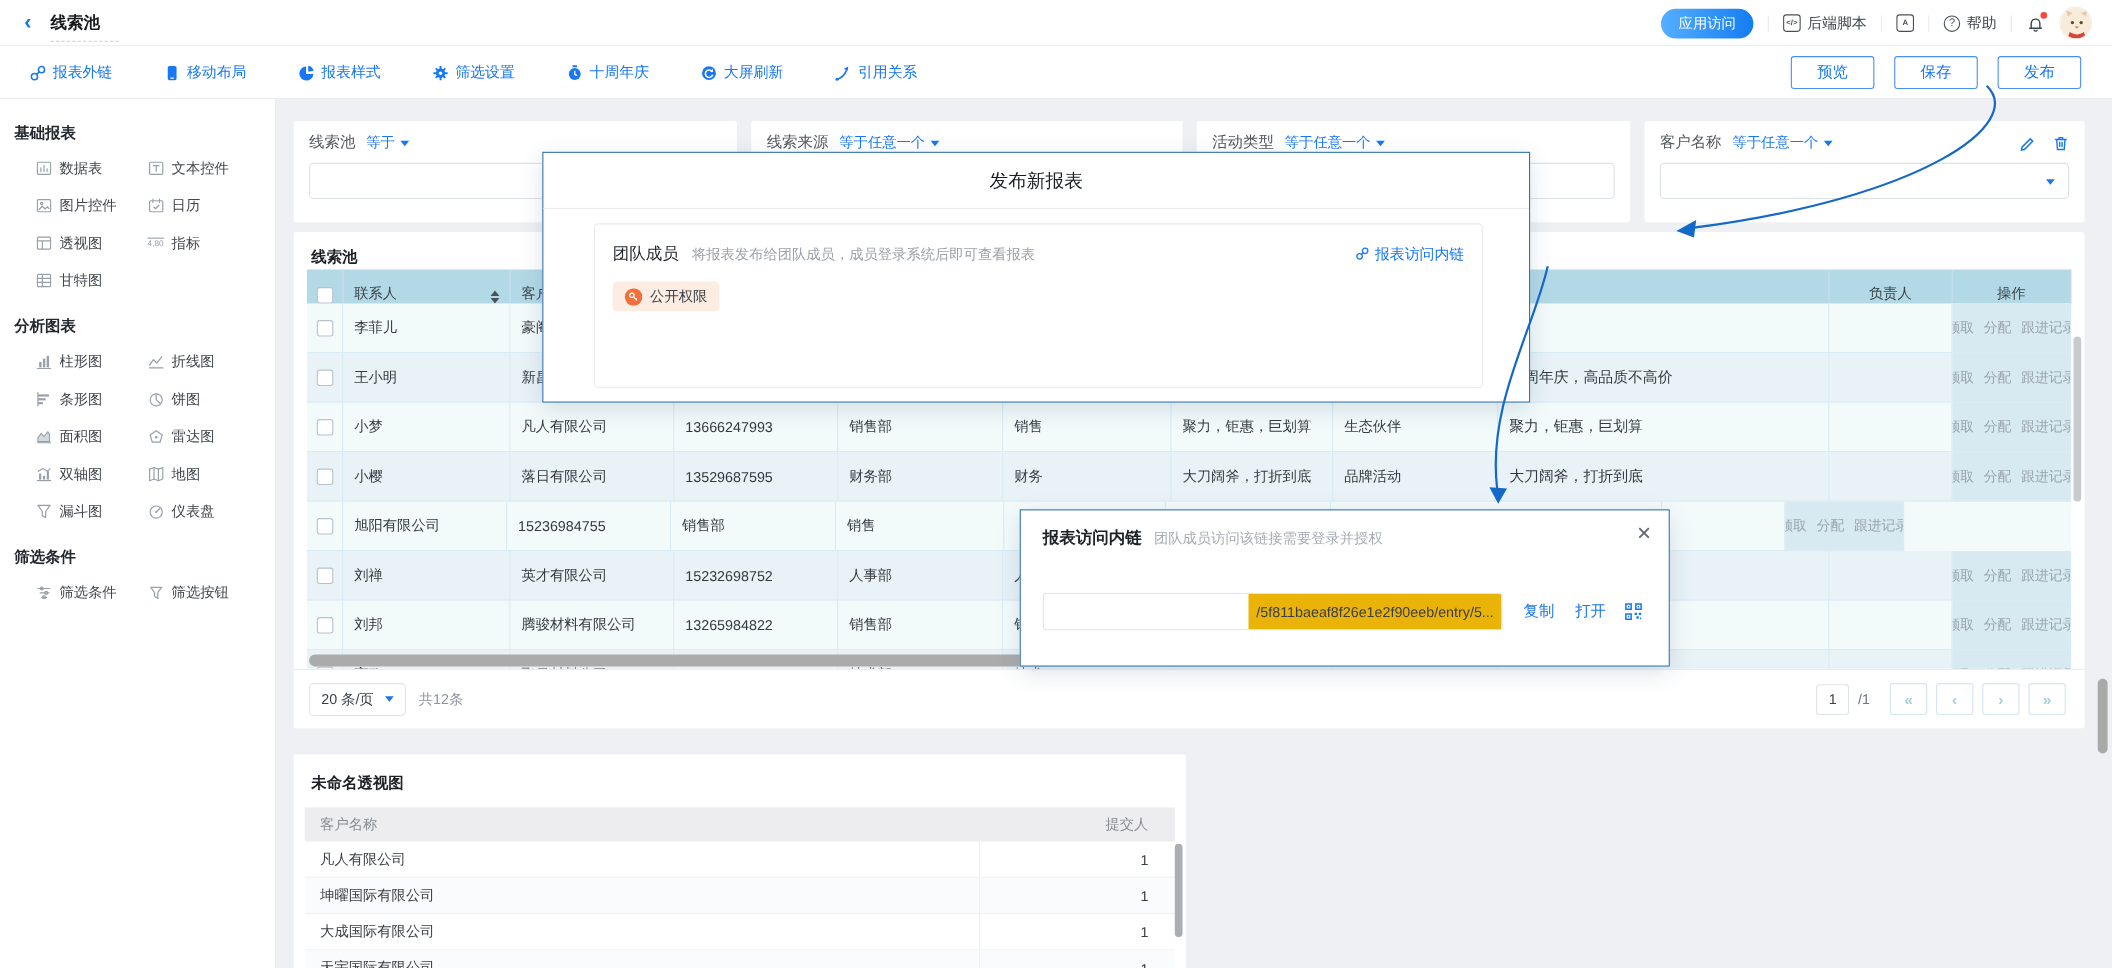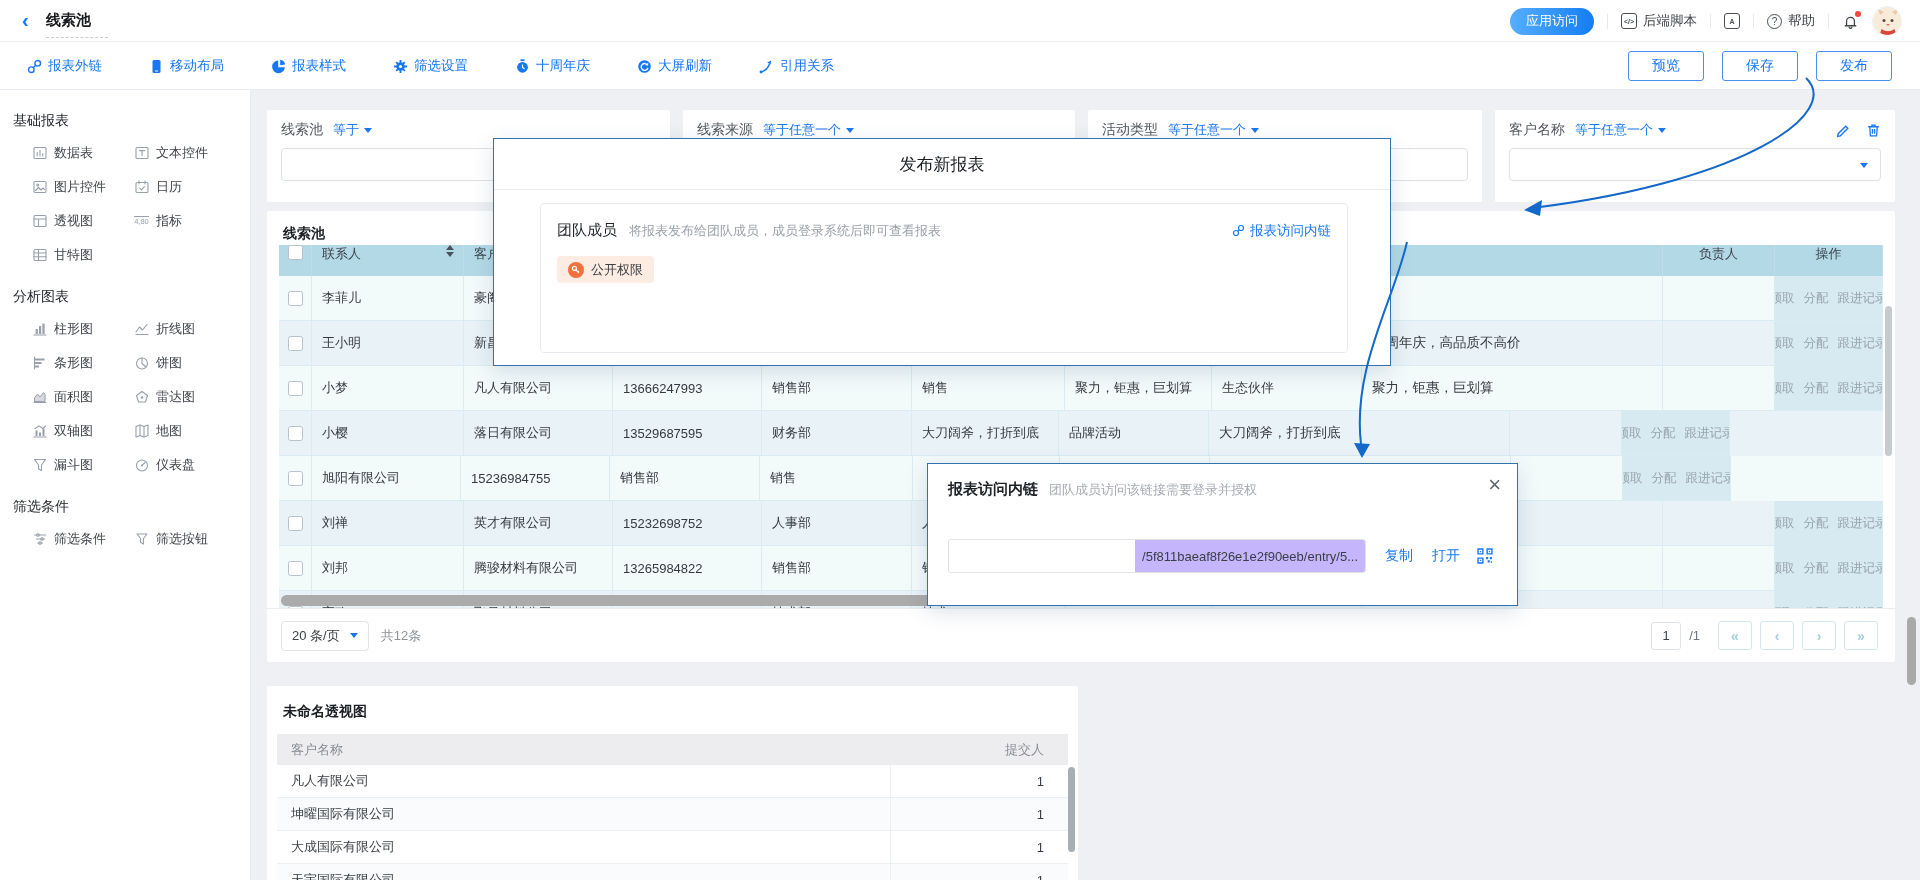--- a/index.html
+++ b/index.html
@@ -27,21 +27,21 @@
 
   
   .toolbar{position:absolute;left:0;top:42px;width:100%;height:48px;background:#fff;border-bottom:1px solid #e9edf1;z-index:10}
   .tabs{position:absolute;left:27px;top:0;height:48px;display:flex;align-items:center;gap:47px}
   .tab{display:flex;align-items:center;gap:6px;font-size:13.5px;color:#1877f2;cursor:pointer}
   .actions{position:absolute;right:28px;top:9px;display:flex;gap:18px}
   .actions button{width:76px;height:30px;background:#fff;border:1px solid #4a90f0;border-radius:3px;color:#1877f2;font-size:14px;cursor:pointer;font-family:inherit}
 
   
   .sidebar{position:absolute;left:0;top:90px;width:251px;bottom:0;background:#fff;border-right:1px solid #e8ebef;padding-top:22px;z-index:5}
-  .sec-title{margin:0 0 14px 13px;font-size:14px;font-weight:normal;color:#23272e}
+  .sec-title{margin:0 0 14px 13px;font-size:14px;font-weight:bold;color:#23272e}
   .sec-grid{display:grid;grid-template-columns:102px 102px;row-gap:16px;margin:0 0 24px 32px}
   .s-item{display:flex;align-items:center;gap:7px;font-size:13px;color:#40454c;cursor:pointer}
   .s-ic{width:15px;height:15px;flex:none;display:flex;align-items:center;justify-content:center}
   .metric-glyph{font-size:7.5px;color:#98a0aa;border-top:1px solid #98a0aa;padding-top:1px;line-height:1.1}
 
   
   .main{position:absolute;left:251px;top:90px;right:0;bottom:0;background:#eef0f3;overflow:hidden}
 
   
   .filters{position:absolute;left:16px;top:20px;width:1628px;height:92px;display:flex;gap:13px}
@@ -54,21 +54,21 @@
   .f-input{margin-top:9px;height:33px;width:100%;border:1px solid #dde2e7;border-radius:4px;background:#fff;font-family:inherit;font-size:13px;padding:0 8px}
   .f-select{margin-top:9px;height:33px;border:1px solid #dde2e7;border-radius:4px;background:#fff;position:relative;cursor:pointer}
   .f-select .caret{position:absolute;right:12px;top:14px}
   .f-icons{position:absolute;right:14px;top:13px;display:flex;gap:16px}
   .f-icons span{cursor:pointer}
 
   
   .table-card{position:absolute;left:16px;top:121px;width:1628px;height:451px;background:#fff;border-radius:2px}
   .tc-title{position:absolute;top:14px;left:16px;font-size:14px;font-weight:bold;color:#1c2025}
   .thead{position:absolute;top:34px;left:12px;width:1604px;height:31px;display:flex}
-  .th{flex:none;background:#b4d9e6;border-right:1px solid #c0dde9;display:flex;align-items:flex-start;padding-left:10px;font-size:13px;color:#39434b;overflow:hidden;white-space:nowrap}
+  .th{flex:none;background:#b4d9e6;border-right:1px solid #c0dde9;display:flex;align-items:flex-end;padding-left:10px;font-size:13px;color:#39434b;overflow:hidden;white-space:nowrap}
   .th.center{justify-content:center;padding-left:0}
   .th.between{justify-content:space-between;padding-right:9px}
   .sort{display:flex;flex-direction:column;gap:2px}
   .sort i{display:block;width:0;height:0;border-left:4px solid transparent;border-right:4px solid transparent}
   .sort .up{border-bottom:5px solid #48525a}
   .sort .dn{border-top:5px solid #48525a}
   .tbody{position:absolute;top:65px;left:12px;width:1604px;height:332px;overflow:hidden}
   .tr{display:flex;height:45px}
   .tr.even{background:#f3fafa}.tr.odd{background:#e8f2f7}
   .td{flex:none;border-right:1px solid #d9ecf3;border-bottom:1px solid #d9ecf3;display:flex;align-items:center;padding-left:10px;font-size:13px;color:#353a40;overflow:hidden;white-space:nowrap}
@@ -112,21 +112,21 @@
   .badge{margin:16px 0 0 16px;display:inline-flex;align-items:center;gap:7px;background:#fcece2;border-radius:4px;height:27px;padding:0 11px;font-size:13px;color:#3a3f45;cursor:pointer}
 
   
   .popup{position:absolute;left:927px;top:463px;width:591px;height:143px;background:#fff;border:1.5px solid #3273ad;box-shadow:0 6px 20px rgba(30,70,110,.15);z-index:50}
   .p-head{padding:16px 40px 0 20px;display:flex;align-items:baseline;gap:11px}
   .p-title{font-size:15px;font-weight:bold;color:#1c2126}
   .p-desc{font-size:13px;color:#a6abb2}
   .p-close{position:absolute;right:16px;top:10px;font-size:22px;color:#60666d;cursor:pointer;line-height:1}
   .p-body{position:absolute;left:20px;top:75px;display:flex;align-items:center}
   .url-box{width:418px;height:34px;border:1px solid #e0e4e9;border-radius:3px;display:flex;overflow:hidden;cursor:text}
-  .url-tail{margin-left:auto;background:#c4b5fd;color:#3a3f45;font-size:13px;display:flex;align-items:center;padding:0 7px;white-space:nowrap}
+  .url-tail{margin-left:auto;background:#eab308;color:#3a3f45;font-size:13px;display:flex;align-items:center;padding:0 7px;white-space:nowrap}
   .p-body a{color:#1877f2;font-size:14px;margin-left:19px;cursor:pointer;text-decoration:none}
   .qr{margin-left:17px;cursor:pointer}
 
   .arrows{position:absolute;left:0;top:0;z-index:60;pointer-events:none}
 </style>
 </head>
 <body>
 
 <div class="app">
 
@@ -587,20 +587,21 @@
             </div>
           </div>
           <div class="tr odd">
             <div class="td center" style="width: 33px;">
               <span class="cb"></span>
             </div>
             <div class="td" style="width: 152px;">小樱</div>
             <div class="td" style="width: 149px;">落日有限公司</div>
             <div class="td" style="width: 149px;">13529687595</div>
             <div class="td" style="width: 150px;">财务部</div>
+            <div class="td" style="width: 153px;">财务</div>
             <div class="td" style="width: 147px;">大刀阔斧，打折到底</div>
             <div class="td" style="width: 150px;">品牌活动</div>
             <div class="td c8" style="width: 301px;">大刀阔斧，打折到底</div>
             <div class="td" style="width: 112px;"></div>
             <div class="td ops" style="width: 108px;">
               <a>领取</a>
               <a>分配</a>
               <a>跟进记录</a>
             </div>
           </div>

